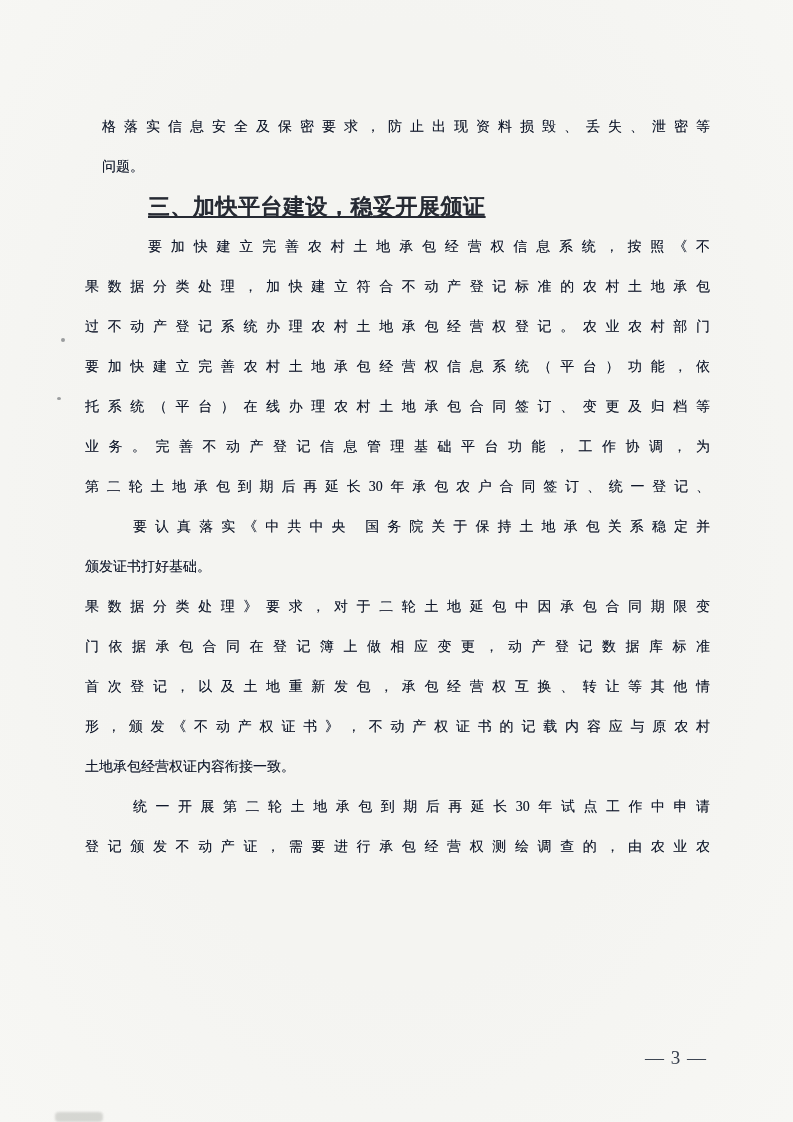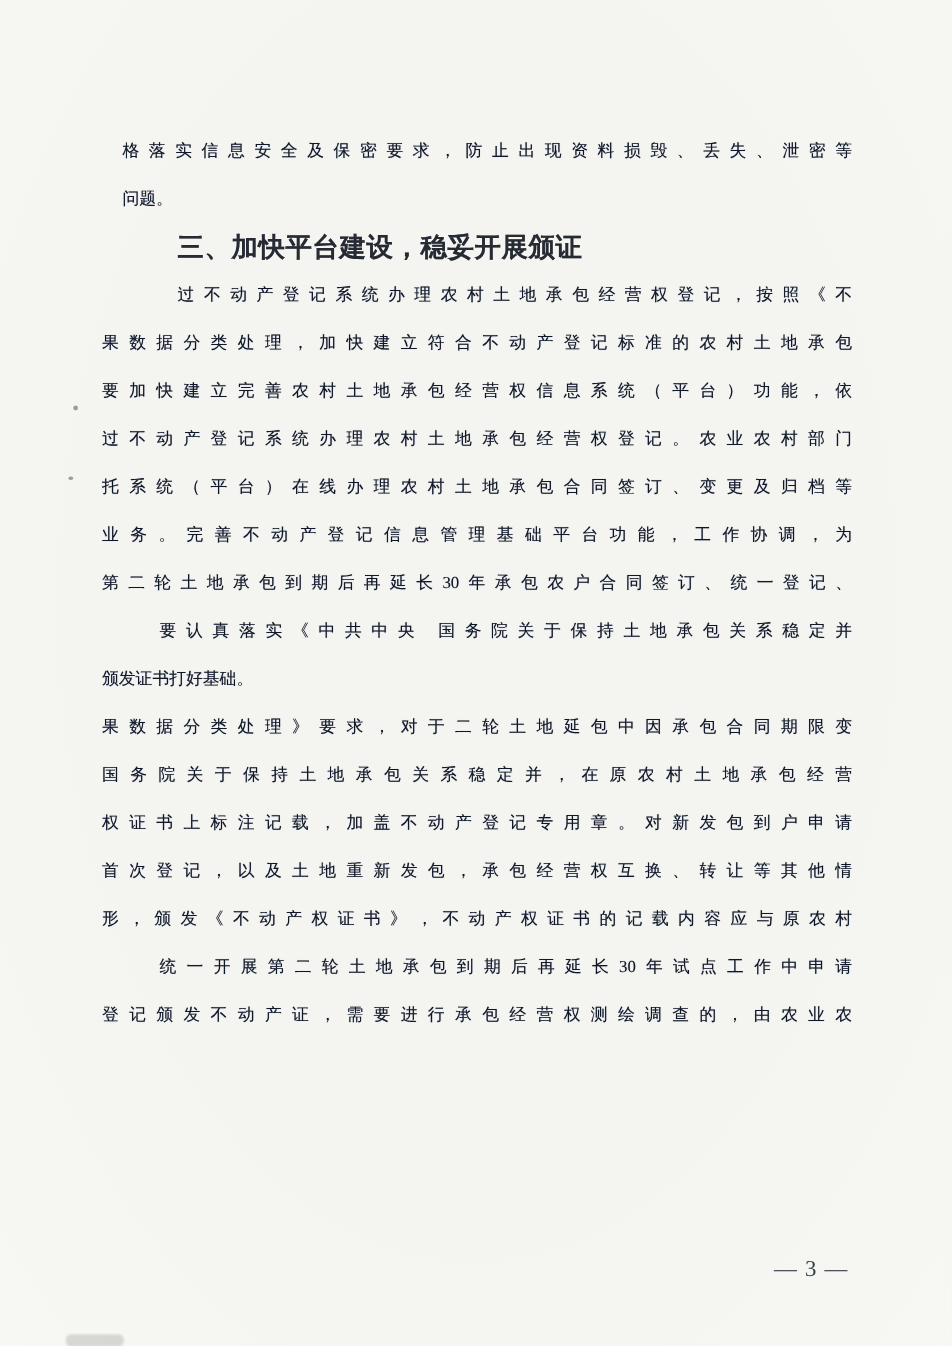--- a/index.html
+++ b/index.html
@@ -33,20 +33,21 @@
   .drift { margin-left: 17px; }   
   .ind   { margin-left: 48px; }   
   .ind-lg{ margin-left: 63px; }   
   .heading {
     font-family: "DejaVu Sans", "Liberation Sans", sans-serif;
     font-weight: 700;
     font-size: 22px;
     letter-spacing: 0.5px;
     color: #262a33;
     text-shadow: 0 0 0.5px rgba(38, 42, 51, 0.5);
+    text-decoration: underline;
   }
   .page-number {
     position: absolute;
     left: 638px; top: 1045px;
     width: 76px; height: 26px;
     line-height: 26px;
     text-align: center;
     font-size: 19px;
     letter-spacing: 1px;
     color: #353d4b;
@@ -77,33 +78,33 @@
 <div class="speck speck-2"></div>
 <div class="smudge"></div>
 
 <div class="text-block">
 
   <div class="ln j drift">格落实信息安全及保密要求，防止出现资料损毁、丢失、泄密等</div>
   <div class="ln drift">问题。</div>
 
   <div class="ln heading ind-lg">三、加快平台建设，稳妥开展颁证</div>
 
-  <div class="ln j ind-lg">过不动产登记系统办理农村土地承包经营权登记，按照《不</div>
+  <div class="ln j ind-lg">要加快建立完善农村土地承包经营权信息系统，按照《不</div>
   <div class="ln j">果数据分类处理，加快建立符合不动产登记标准的农村土地承包</div>
+  <div class="ln j">过不动产登记系统办理农村土地承包经营权登记。农业农村部门</div>
   <div class="ln j">要加快建立完善农村土地承包经营权信息系统（平台）功能，依</div>
-  <div class="ln j">过不动产登记系统办理农村土地承包经营权登记。农业农村部门</div>
   <div class="ln j">托系统（平台）在线办理农村土地承包合同签订、变更及归档等</div>
   <div class="ln j">业务。完善不动产登记信息管理基础平台功能，工作协调，为</div>
   <div class="ln j">第二轮土地承包到期后再延长30年承包农户合同签订、统一登记、</div>
   <div class="ln j ind">要认真落实《中共中央 国务院关于保持土地承包关系稳定并</div>
 
   <div class="ln">颁发证书打好基础。</div>
   <div class="ln j">果数据分类处理》要求，对于二轮土地延包中因承包合同期限变</div>
-  <div class="ln j">国务院关于保持土地承包关系稳定并，在原农村土地承包经营</div>
-  <div class="ln j">权证书上标注记载，加盖不动产登记专用章。对新发包到户申请</div>
+  <div class="ln j">门依据承包合同在登记簿上做相应变更，动产登记数据库标准</div>
   <div class="ln j">首次登记，以及土地重新发包，承包经营权互换、转让等其他情</div>
   <div class="ln j">形，颁发《不动产权证书》，不动产权证书的记载内容应与原农村</div>
+  <div class="ln">土地承包经营权证内容衔接一致。</div>
 
   <div class="ln j ind">统一开展第二轮土地承包到期后再延长30年试点工作中申请</div>
   <div class="ln j">登记颁发不动产证，需要进行承包经营权测绘调查的，由农业农</div>
 </div>
 
 <div class="page-number">— 3 —</div>
 
 </body></html>

